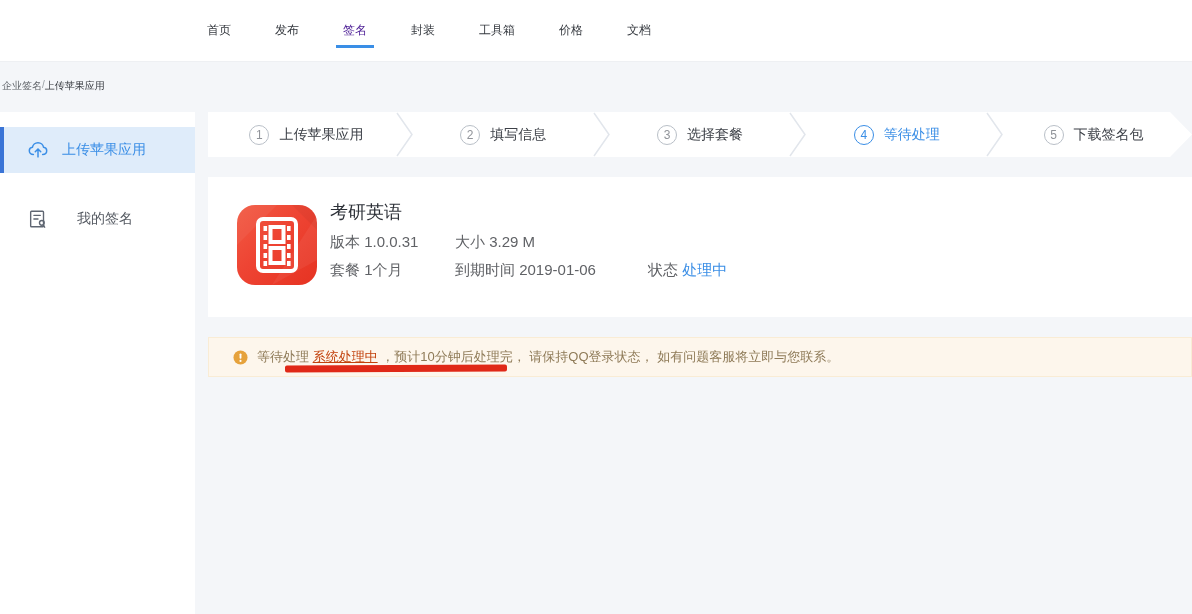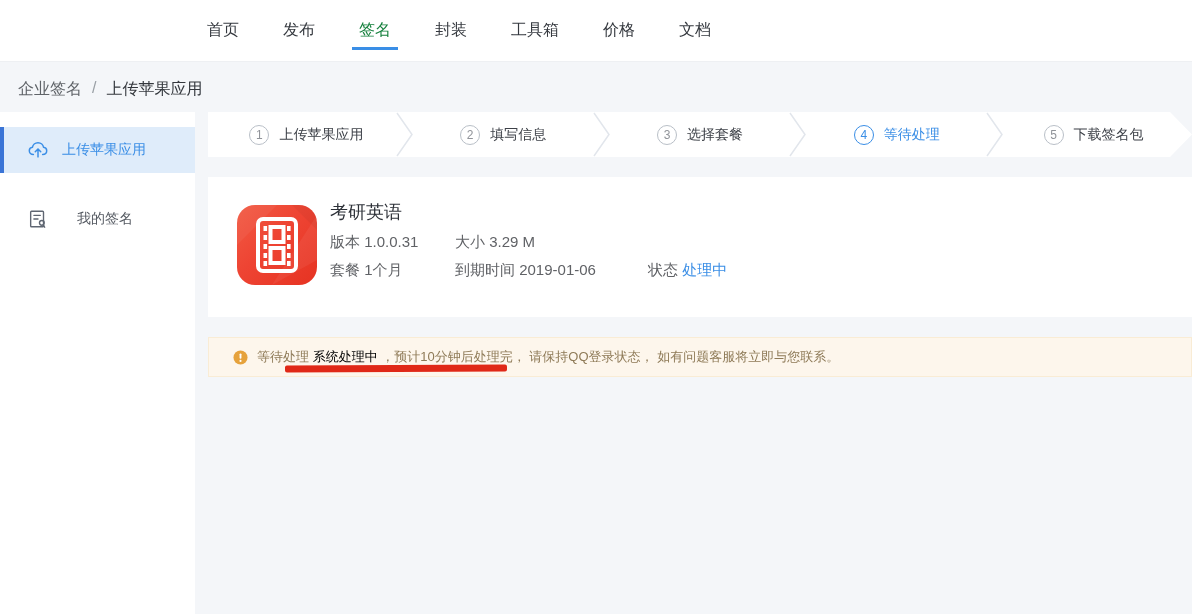--- a/index.html
+++ b/index.html
@@ -7,28 +7,28 @@
   body {
     font-family:"Liberation Sans","DejaVu Sans",sans-serif;
     position:relative; overflow:hidden; background:#f4f6f9; color:#303133;
   }
 
   
   .header { position:absolute; top:0; left:0; width:1192px; height:62px;
     background:#fff; border-bottom:1px solid #eef0f3; z-index:5; }
   .nav { position:absolute; left:200px; top:0; height:62px;
     display:flex; align-items:center; gap:30px; }
-  .nav-item { font-size:16px; color:#35393f; padding:7px 7px 6px 7px;
+  .nav-item { font-size:12px; color:#35393f; padding:7px 7px 6px 7px;
     border-bottom:3px solid transparent; cursor:pointer; white-space:nowrap; }
-  .nav-item.active { color:#15803d; border-bottom-color:#3a8ee6; }
+  .nav-item.active { color:#4c1d95; border-bottom-color:#3a8ee6; }
 
   
   .page { position:absolute; top:62px; left:0; width:1192px; height:552px; background:#f4f6f9; }
 
-  .breadcrumb { position:absolute; left:18px; top:17px; font-size:16px; display:flex; gap:10px; }
+  .breadcrumb { position:absolute; left:2px; top:17px; font-size:10px; display:flex; }
   .breadcrumb .bc-first { color:#5f6368; }
   .breadcrumb .bc-sep { color:#9aa0a6; }
   .breadcrumb .bc-last { color:#33373d; }
 
   
   .sidebar { position:absolute; left:0; top:50px; width:195px; height:502px; background:#fff; }
   .side-item { position:relative; height:46px; display:flex; align-items:center;
     gap:13px; padding-left:27px; font-size:14px; color:#555a62; cursor:pointer; }
   .side-item.first { margin-top:15px; }
   .side-item.second { margin-top:23px;gap:28px; }
@@ -61,21 +61,21 @@
   .app-title { font-size:18px; color:#2d3138; font-weight:400; }
   .meta-row { display:flex; font-size:15px; color:#606266; margin-top:9px; }
   .meta-row .m-col1 { width:125px; }
   .meta-row .m-col2 { width:193px; }
   .m-link { color:#3a8ee6; cursor:pointer; }
 
   
   .alert { margin-top:20px; height:40px; background:#fdf6ec; border:1px solid #f9ecd5;
     display:flex; align-items:center; padding-left:24px; gap:9px; }
   .alert-text { font-size:13px; color:#8e7a57; }
-  .alert-link { color:#000000; cursor:pointer; }
+  .alert-link { color:#c2410c; text-decoration:underline; cursor:pointer; }
   .warn-icon { width:15px; height:15px; flex:0 0 auto; display:inline-flex; }
 
   
   .red-underline { position:absolute; left:285px; top:365px; width:222px; height:7px;
     background:#e02817; border-radius:2px; transform:rotate(-0.25deg); z-index:9; }
 </style>
 </head>
 <body>
 
 <div class="header">

